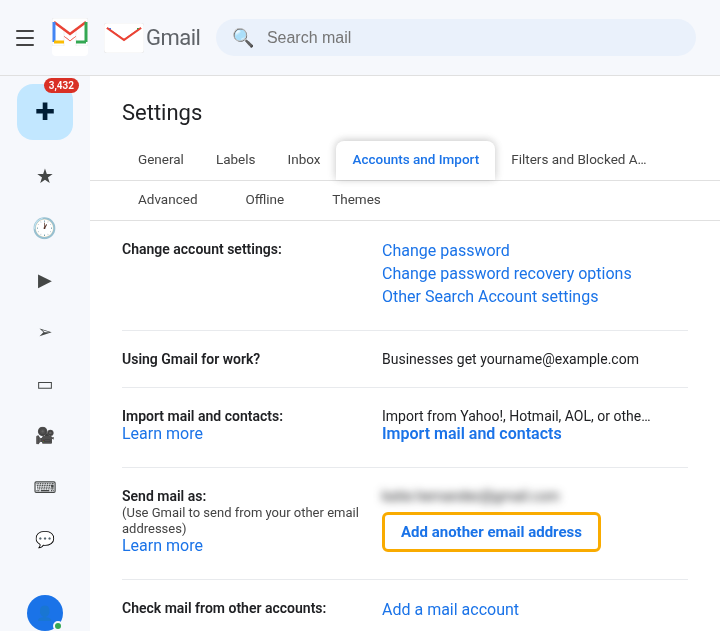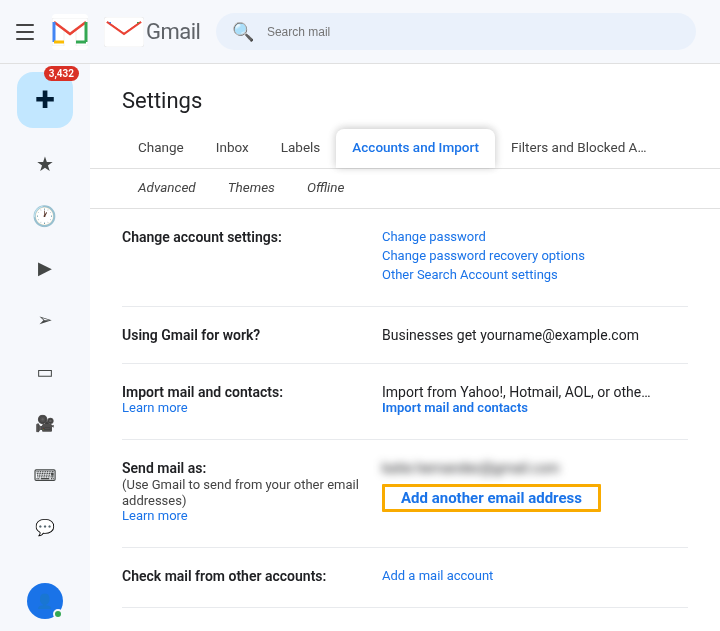--- a/index.html
+++ b/index.html
@@ -10,21 +10,21 @@
       height: 631px;
       overflow: hidden;
       position: relative;
     }
 
     
     .topbar {
       display: flex;
       align-items: center;
       background: #f6f8fc;
-      height: 64px;
+      height: 76px;
       padding: 0 16px;
       gap: 16px;
       border-bottom: 1px solid #e0e0e0;
     }
     .hamburger-icon {
       width: 20px;
       height: 20px;
       display: flex;
       flex-direction: column;
       justify-content: space-between;
@@ -63,21 +63,21 @@
       max-width: 480px;
       gap: 12px;
     }
     .search-bar .search-icon-wrap {
       color: #5f6368;
       font-size: 18px;
     }
     .search-bar input {
       border: none;
       background: transparent;
-      font-size: 12px;
+      font-size: 16px;
       color: #202124;
       outline: none;
       flex: 1;
     }
 
     
     .main-layout {
       display: flex;
       height: calc(631px - 64px);
     }
@@ -206,24 +206,23 @@
       border-bottom: 3px solid transparent;
       font-weight: 500;
       position: relative;
       z-index: 2;
     }
 
     
     .tabs2 {
       display: flex;
       align-items: center;
-      gap: 0;
+      gap: 16px;
       padding: 0 32px;
       border-bottom: 1px solid #e0e0e0;
-      font-style: italic;
     }
 
     
     .settings-content {
       padding: 0 32px;
     }
     .settings-row {
       display: flex;
       align-items: flex-start;
       padding: 20px 0;
@@ -242,31 +241,31 @@
       flex: 1;
       font-size: 14px;
       color: #202124;
     }
     .link {
       color: #1a73e8;
       cursor: pointer;
       text-decoration: none;
       display: block;
       margin-bottom: 4px;
-      font-size: 13px;
+      font-size: 16px;
     }
     .link.bold {
       font-weight: 600;
     }
 
     .add-email-btn {
       display: inline-block;
       border: 3px solid #f9ab00;
-      border-radius: 1px;
-      padding: 2px 16px;
+      border-radius: 6px;
+      padding: 8px 16px;
       color: #1a73e8;
       font-weight: 700;
       font-size: 15px;
       cursor: pointer;
       background: white;
     }
 
     .blurred-text {
       filter: blur(4px);
       user-select: none;
@@ -363,31 +362,31 @@
       <div class="online-dot"></div>
     </div>
   </div>
 
   <div class="content">
     <div class="settings-header">
       <h1 class="settings-title">Settings</h1>
     </div>
 
     <div class="tabs">
-      <div class="tab">Change</div>
+      <div class="tab">General</div>
+      <div class="tab">Labels</div>
       <div class="tab">Inbox</div>
-      <div class="tab">Labels</div>
       <div class="tab highlighted">Accounts and Import</div>
       <div class="tab">Filters and Blocked A…</div>
     </div>
 
     <div class="tabs2">
       <div class="tab">Advanced</div>
+      <div class="tab">Offline</div>
       <div class="tab">Themes</div>
-      <div class="tab">Offline</div>
     </div>
 
     <div class="settings-content">
 
       <div class="settings-row">
         <div class="settings-row-label">
           <strong>Change account settings:</strong>
         </div>
         <div class="settings-row-value">
           <a class="link">Change password</a>

